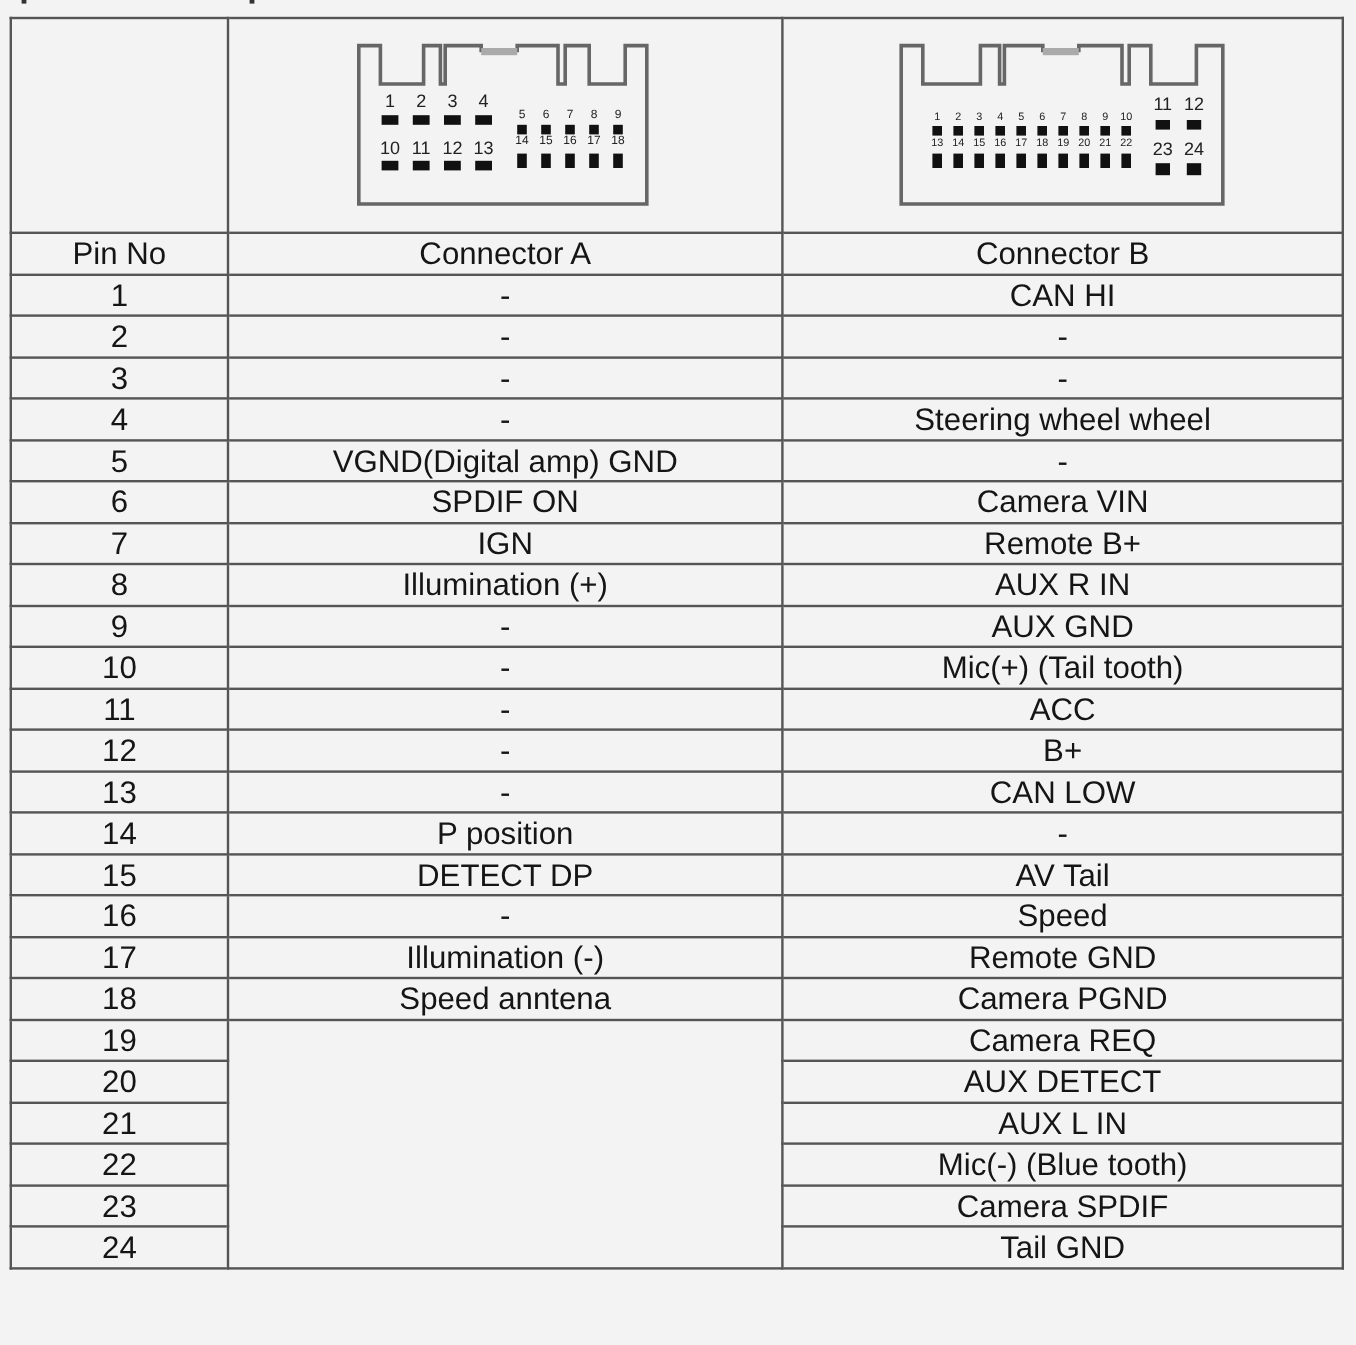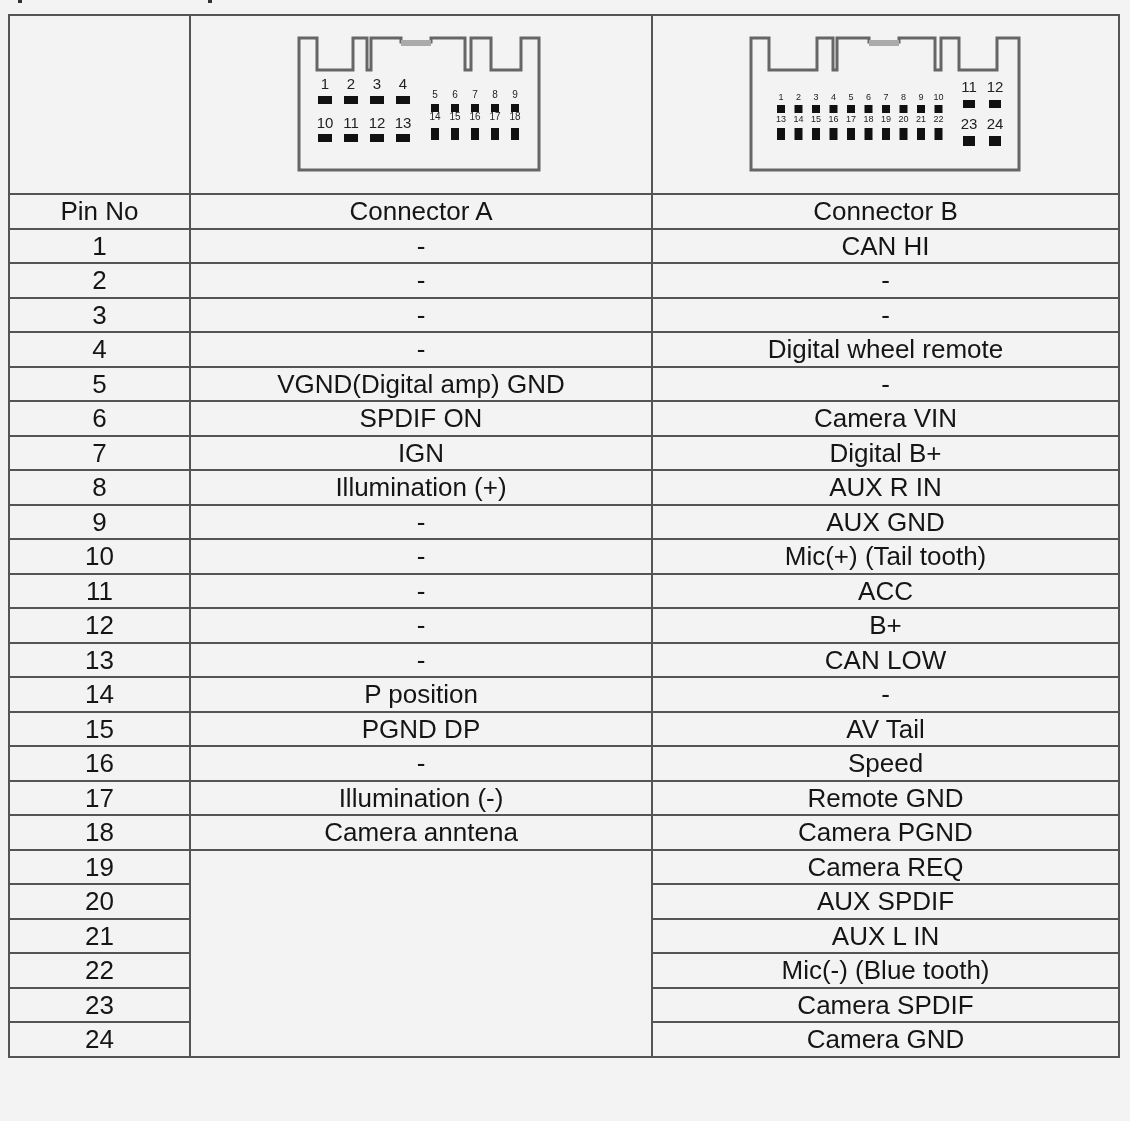--- a/index.html
+++ b/index.html
@@ -172,36 +172,36 @@
         <td>-</td>
       </tr>
       <tr>
         <td class="pin">3</td>
         <td>-</td>
         <td>-</td>
       </tr>
       <tr>
         <td class="pin">4</td>
         <td>-</td>
-        <td>Digital wheel remote</td>
+        <td>Steering wheel wheel</td>
       </tr>
       <tr>
         <td class="pin">5</td>
         <td>VGND(Digital amp) GND</td>
         <td>-</td>
       </tr>
       <tr>
         <td class="pin">6</td>
         <td>SPDIF ON</td>
         <td>Camera VIN</td>
       </tr>
       <tr>
         <td class="pin">7</td>
         <td>IGN</td>
-        <td>Digital B+</td>
+        <td>Remote B+</td>
       </tr>
       <tr>
         <td class="pin">8</td>
         <td>Illumination (+)</td>
         <td>AUX R IN</td>
       </tr>
       <tr>
         <td class="pin">9</td>
         <td>-</td>
         <td>AUX GND</td>
@@ -226,57 +226,57 @@
         <td>-</td>
         <td>CAN LOW</td>
       </tr>
       <tr>
         <td class="pin">14</td>
         <td>P position</td>
         <td>-</td>
       </tr>
       <tr>
         <td class="pin">15</td>
-        <td>PGND DP</td>
+        <td>DETECT DP</td>
         <td>AV Tail</td>
       </tr>
       <tr>
         <td class="pin">16</td>
         <td>-</td>
         <td>Speed</td>
       </tr>
       <tr>
         <td class="pin">17</td>
         <td>Illumination (-)</td>
         <td>Remote GND</td>
       </tr>
       <tr>
         <td class="pin">18</td>
-        <td>Camera anntena</td>
+        <td>Speed anntena</td>
         <td>Camera PGND</td>
       </tr>
       <tr>
         <td class="pin">19</td>
         <td rowspan="6"></td>
         <td>Camera REQ</td>
       </tr>
       <tr>
         <td class="pin">20</td>
-        <td>AUX SPDIF</td>
+        <td>AUX DETECT</td>
       </tr>
       <tr>
         <td class="pin">21</td>
         <td>AUX L IN</td>
       </tr>
       <tr>
         <td class="pin">22</td>
         <td>Mic(-) (Blue tooth)</td>
       </tr>
       <tr>
         <td class="pin">23</td>
         <td>Camera SPDIF</td>
       </tr>
       <tr>
         <td class="pin">24</td>
-        <td>Camera GND</td>
+        <td>Tail GND</td>
       </tr>
     </tbody>
 </table>
 
 </body></html>

